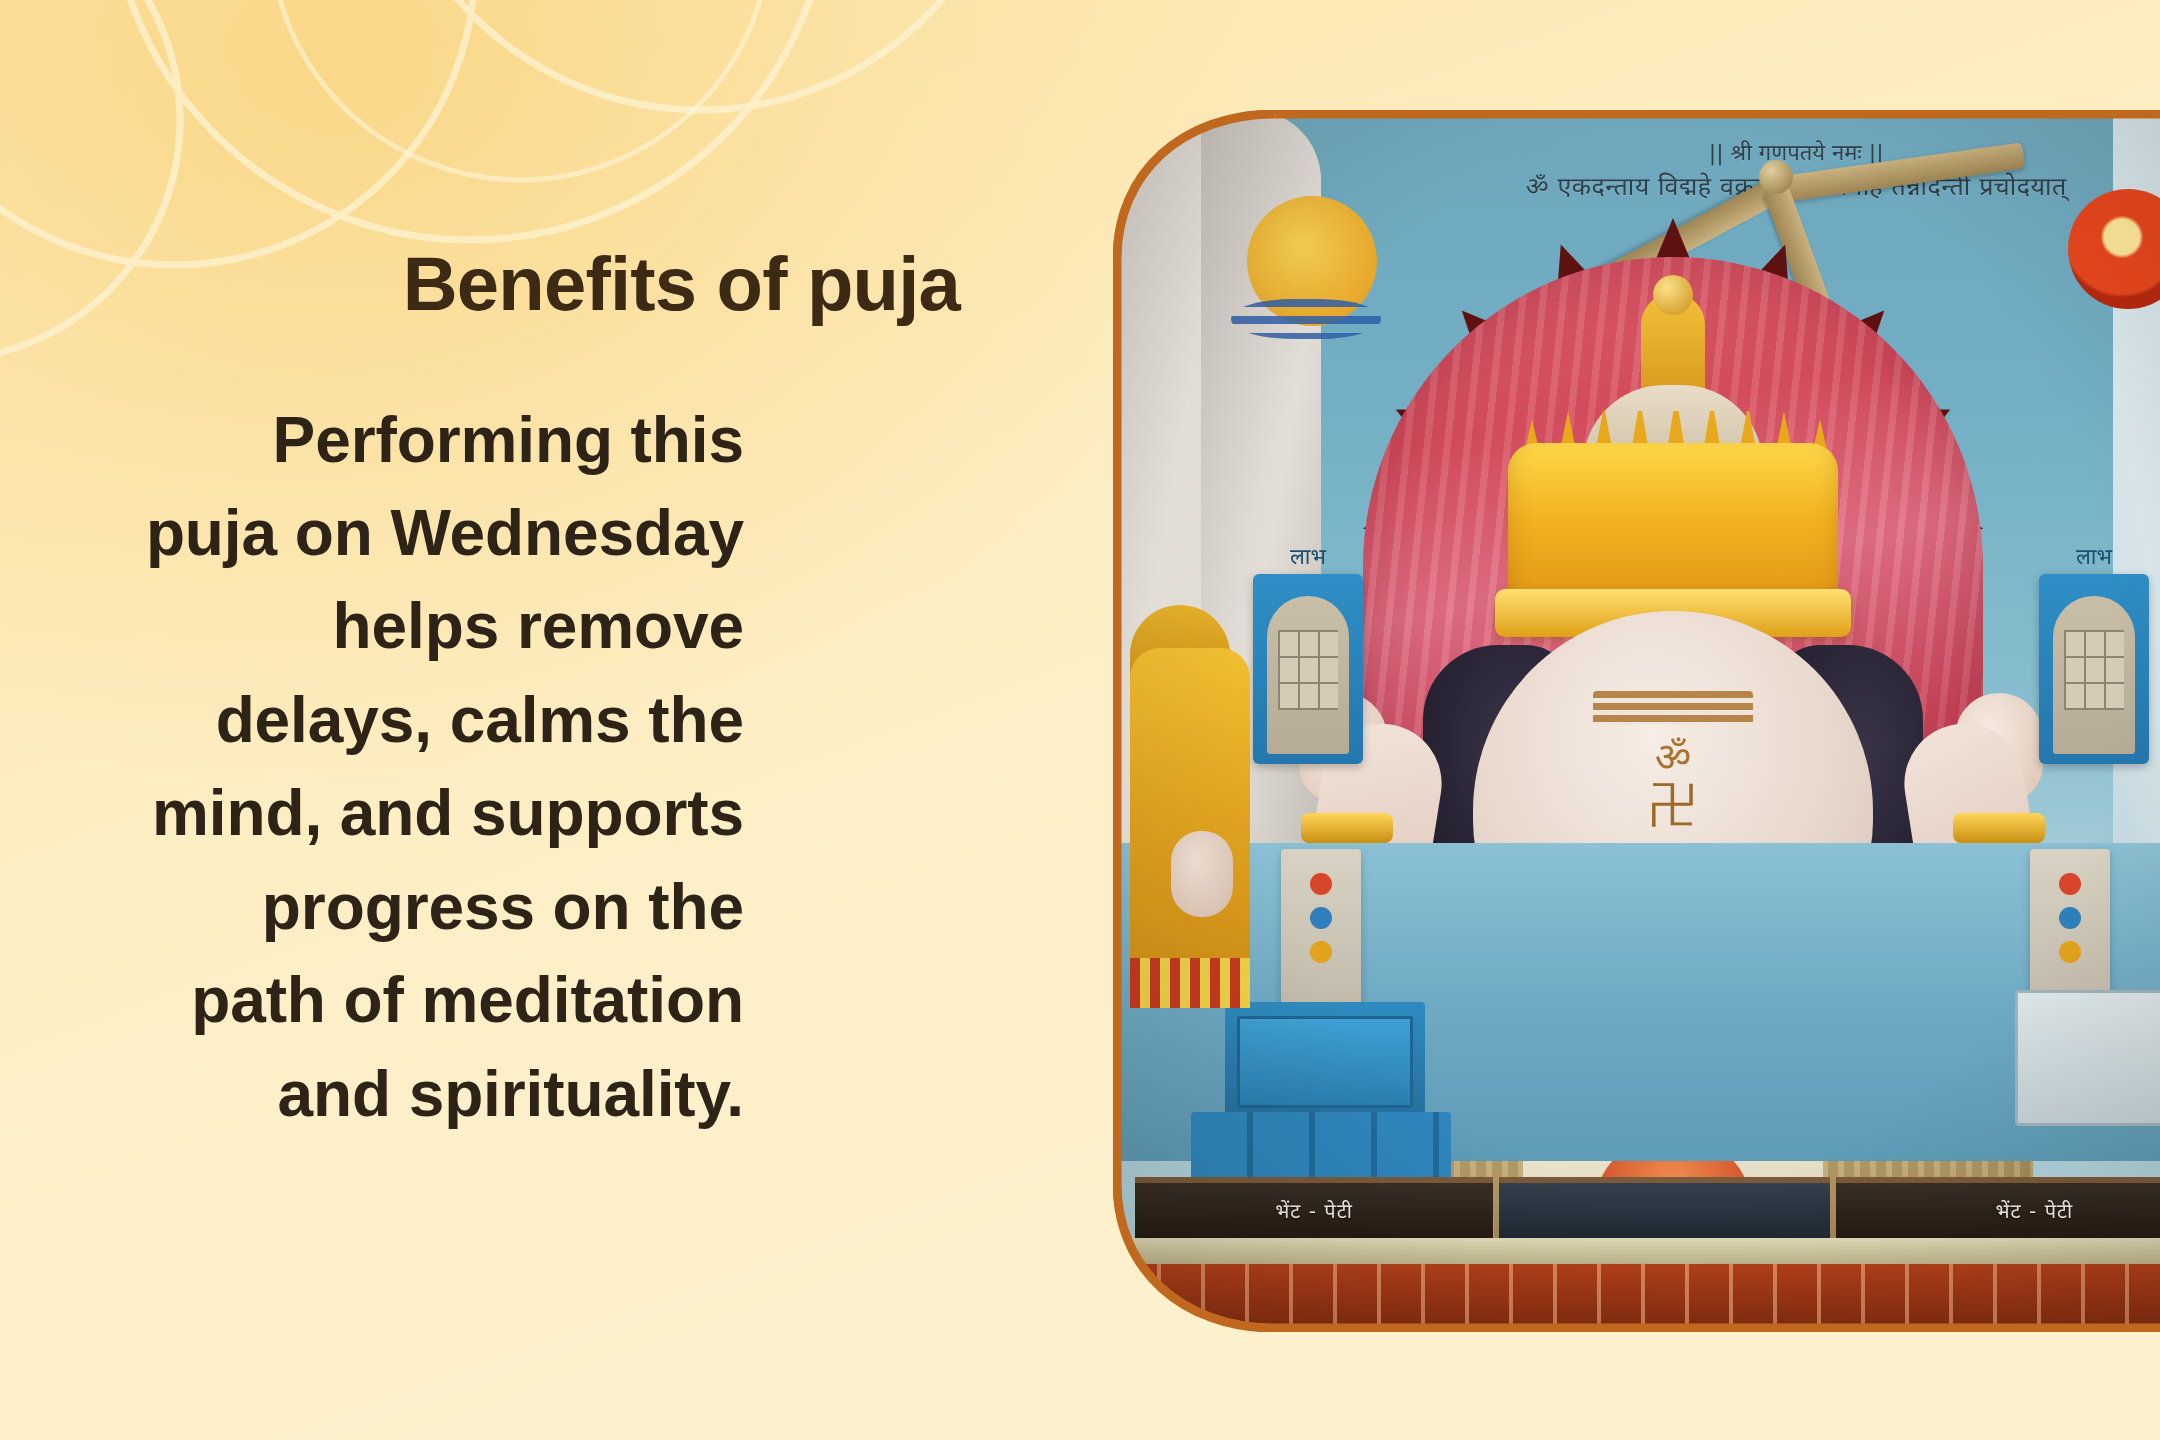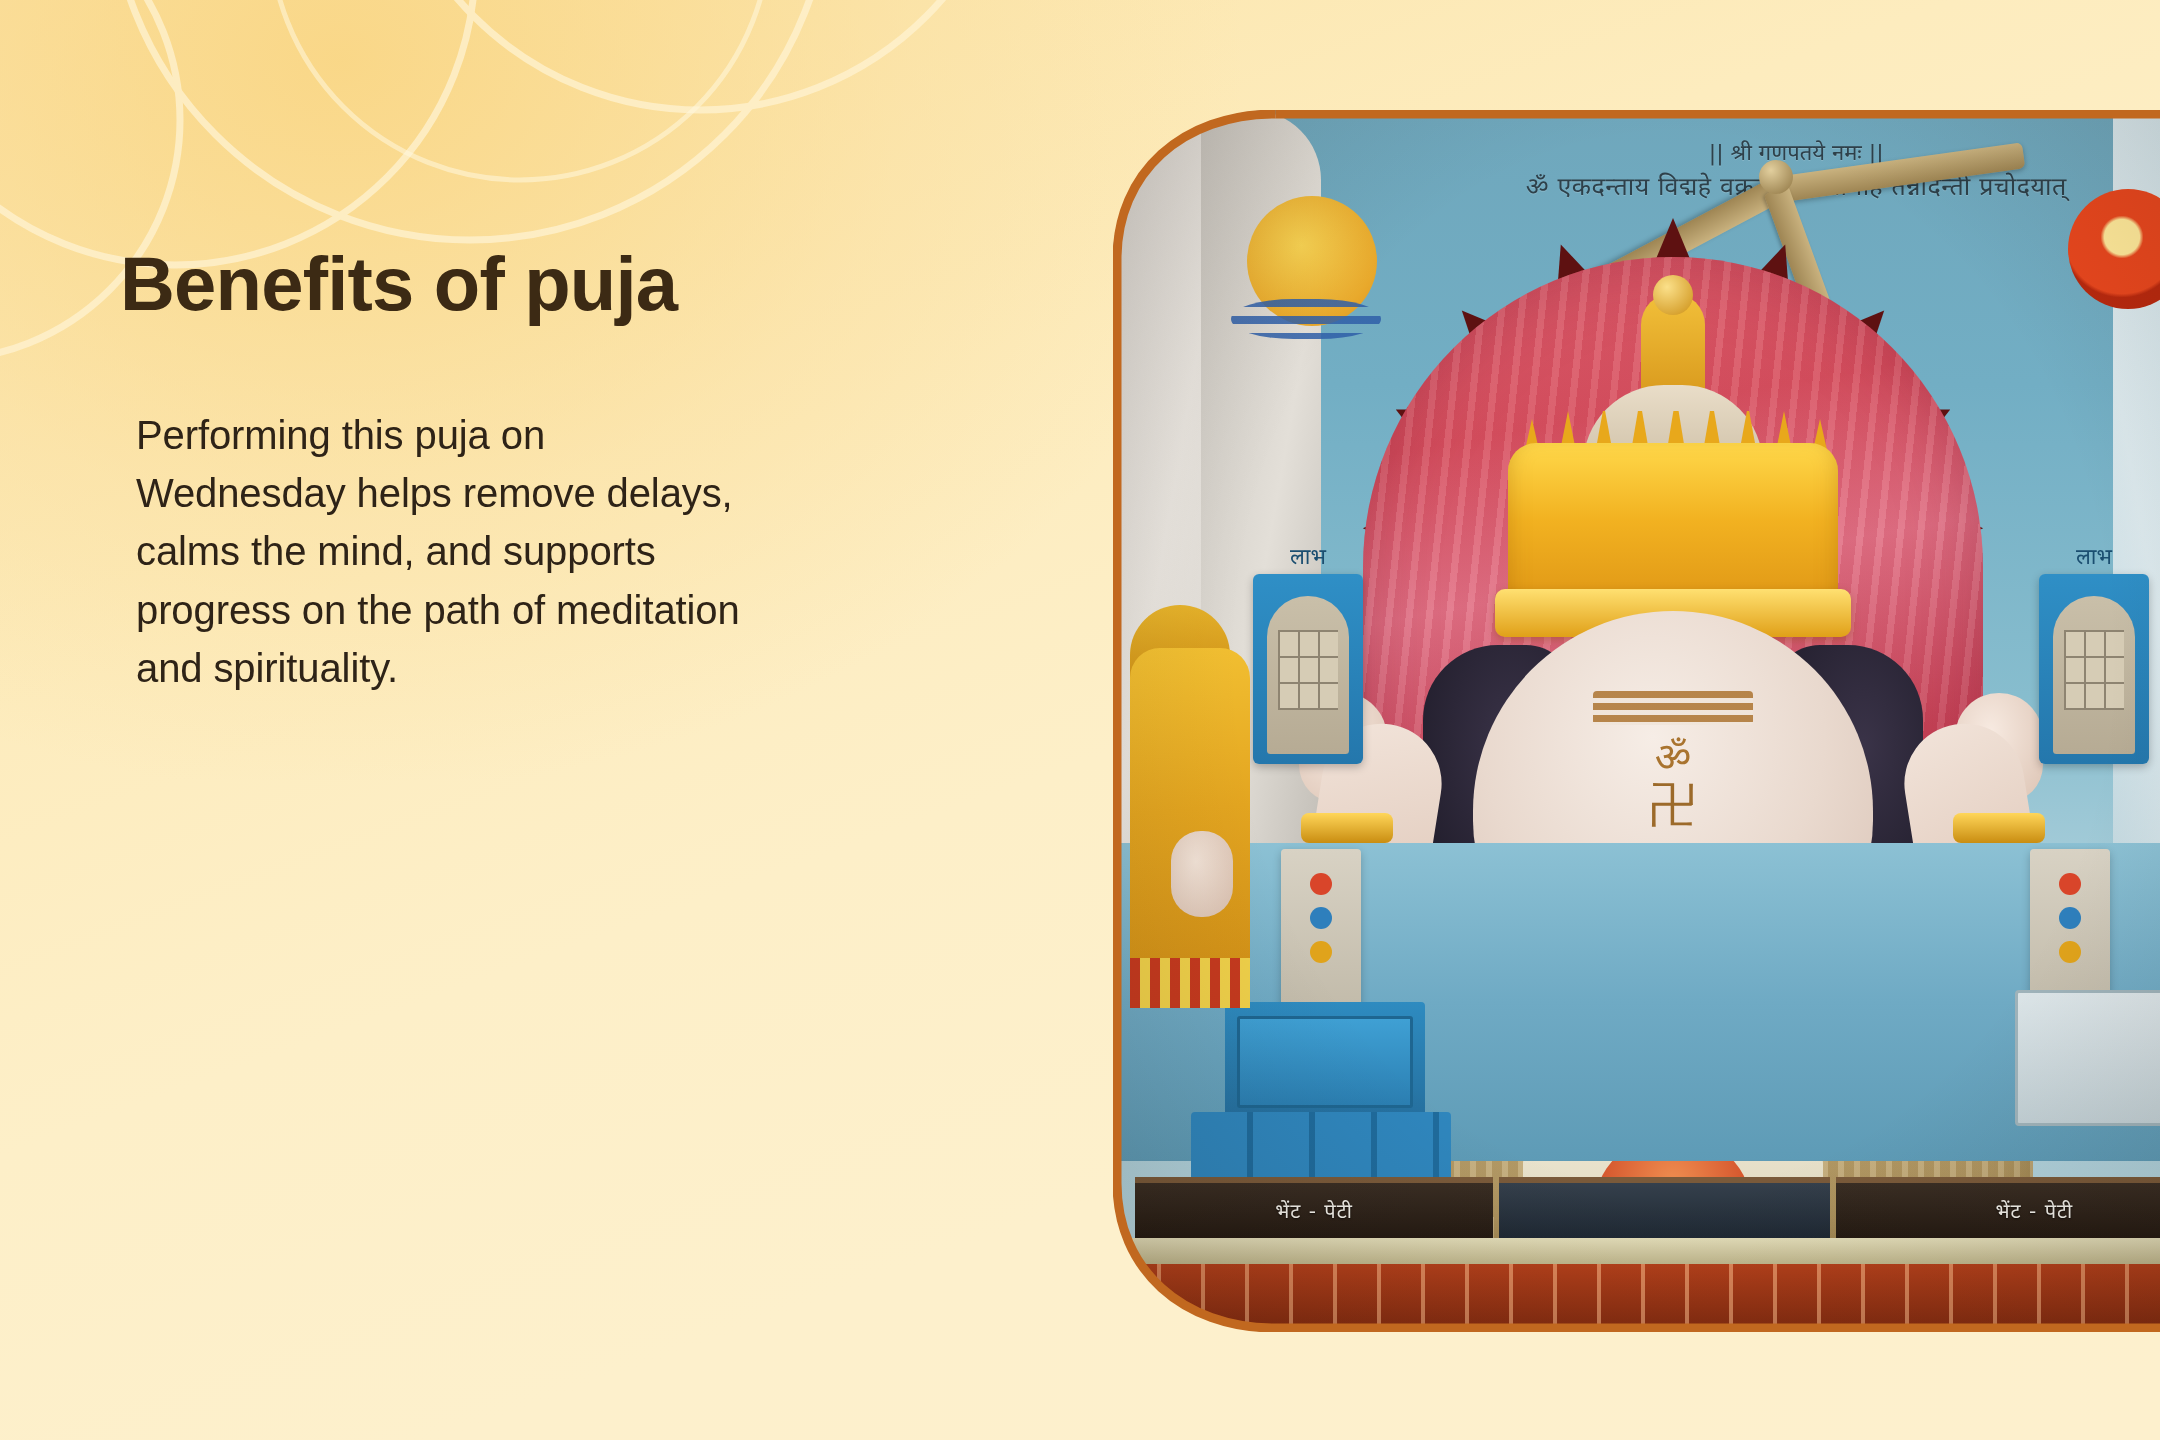--- a/index.html
+++ b/index.html
@@ -45,34 +45,35 @@
     pointer-events: none;
   }
   .bg-circles svg { display:block; width:100%; height:100%; }
 
   
   .text-col {
     position: absolute;
     left: 120px;
     top: 245px;
     width: 840px;
+    text-align: right;
   }
   .headline {
     margin: 0;
     font-size: 76px;
     font-weight: 700;
     letter-spacing: -0.8px;
     line-height: 1.02;
     color: #3C2A14;
   }
   .body-copy {
-    margin: 16px;
+    margin: 4px;
     padding-top: 67px;
-    font-size: 40px;
-    font-weight: 400;
+    font-size: 64px;
+    font-weight: 700;
     line-height: 1.46;
     letter-spacing: -0.1px;
     color: #2E2317;
     max-width: 620px;
   }
 
   
   .photo-frame {
     position: absolute;
     left: 1113px;

